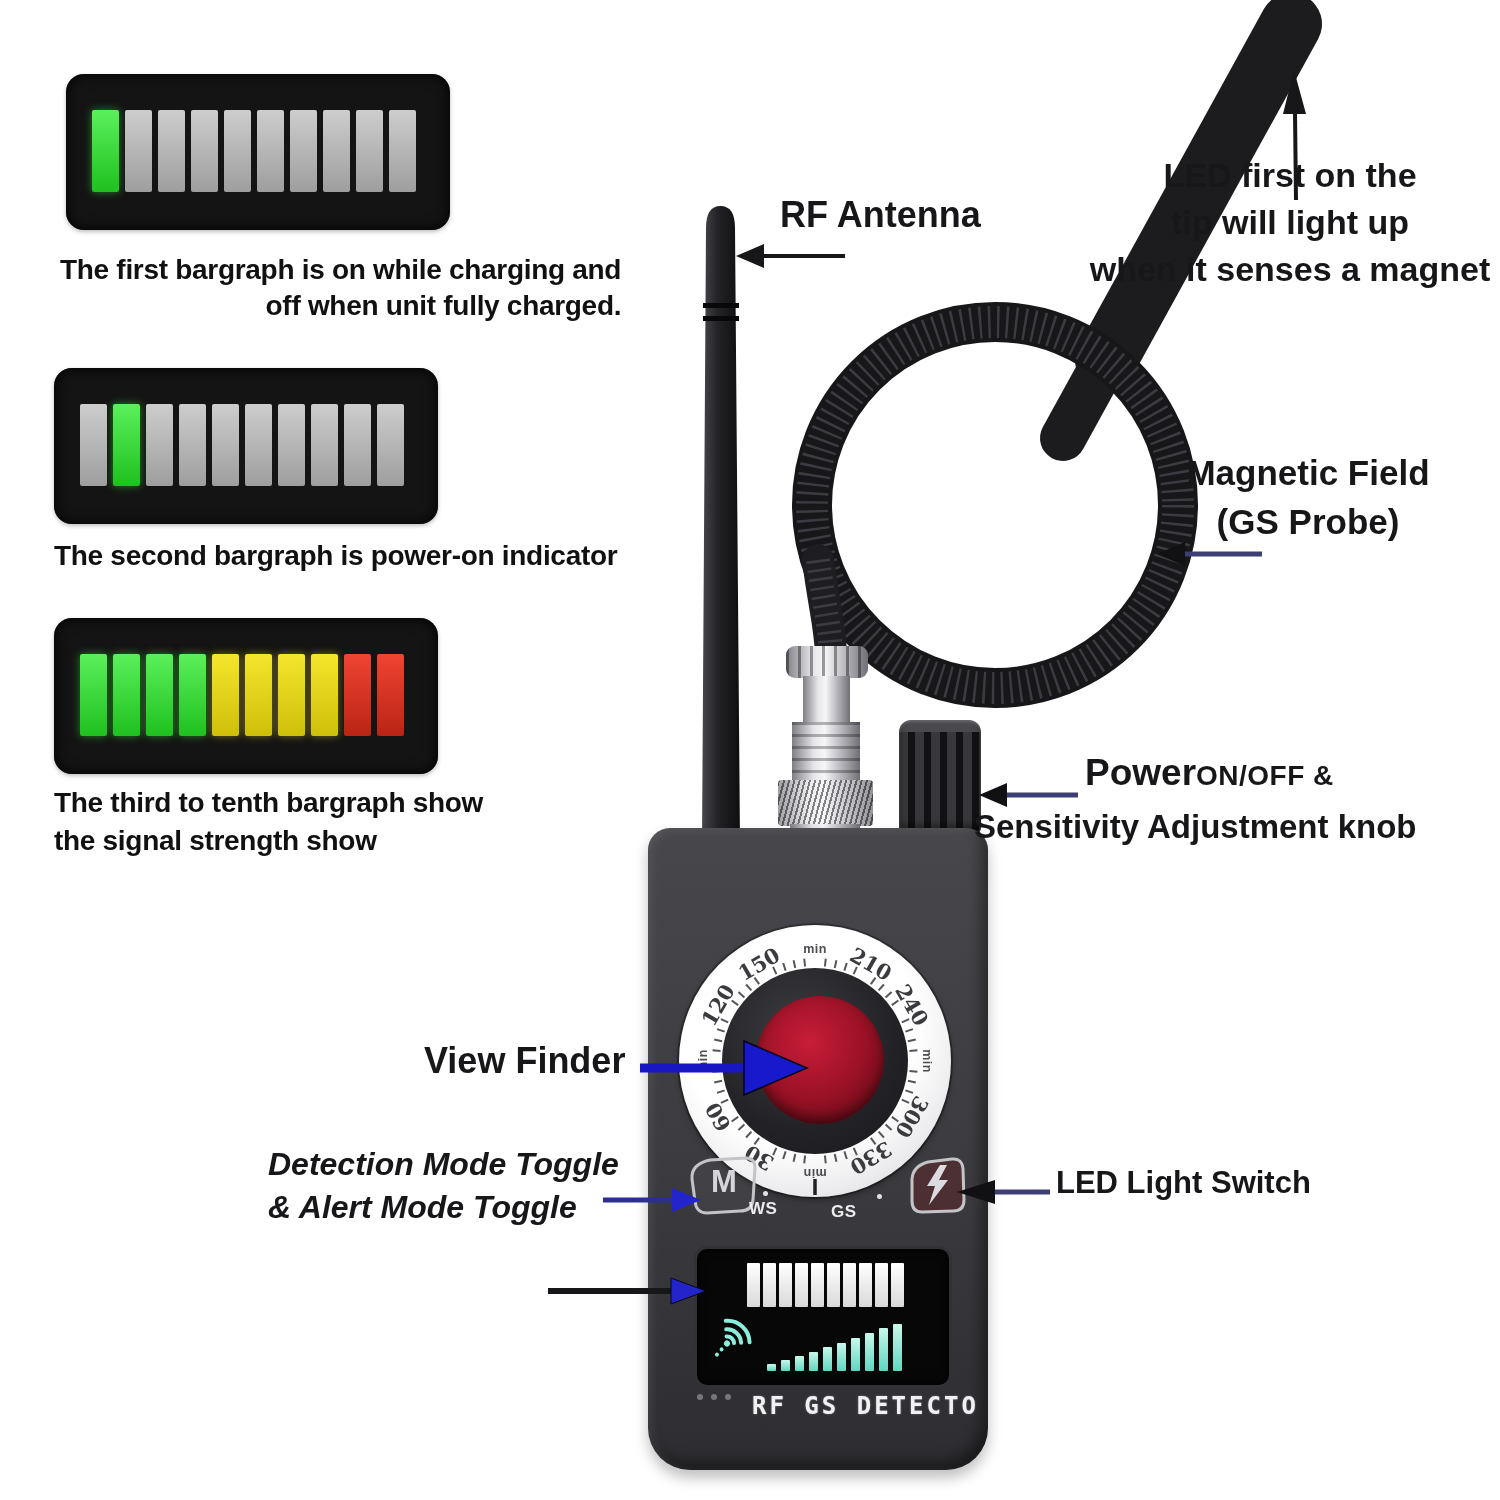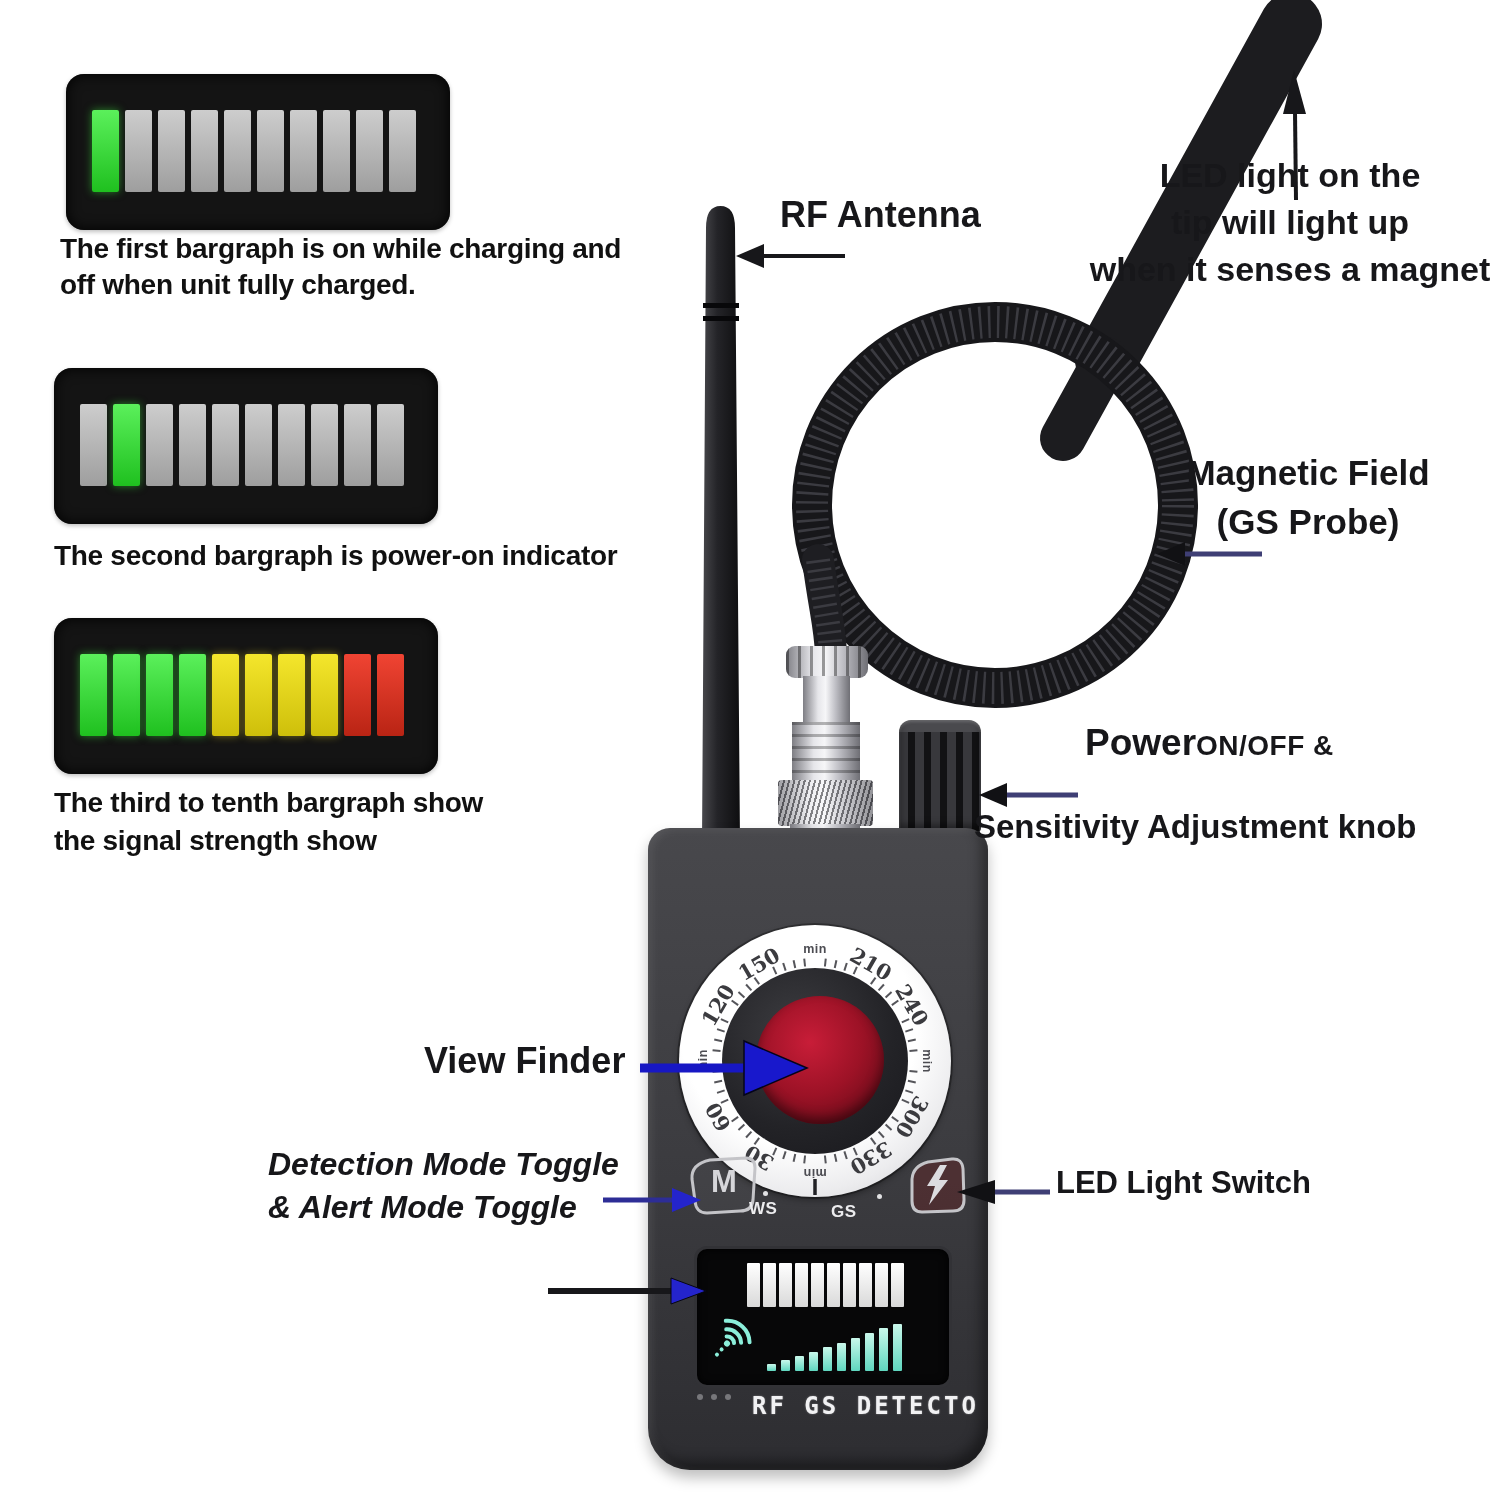--- a/index.html
+++ b/index.html
@@ -247,21 +247,21 @@
         <div class="lbar gray"></div>
         <div class="lbar gray"></div>
         <div class="lbar gray"></div>
         <div class="lbar gray"></div>
         <div class="lbar gray"></div>
         <div class="lbar gray"></div>
         <div class="lbar gray"></div>
         <div class="lbar gray"></div>
       </div>
   </div>
-  <div class="cap" style="left:60px;top:231px;">
+  <div class="cap" style="left:60px;top:252px;text-align:right;">
     <div>The first bargraph is on while charging and</div>
     <div>off when unit fully charged.</div>
   </div>
 
   <div class="panel" style="left:54px;top:368px;">
     <div class="bars">
         <div class="lbar gray"></div>
         <div class="lbar green"></div>
         <div class="lbar gray"></div>
         <div class="lbar gray"></div>
@@ -292,31 +292,31 @@
       </div>
   </div>
   <div class="cap" style="left:54px;top:784px;line-height:38px;">
     <div>The third to tenth bargraph show</div>
     <div>the signal strength show</div>
   </div>
 
   <div class="ann" style="left:780px;top:194px;font-size:36px;">RF Antenna</div>
 
   <div class="ann" style="left:1080px;top:152px;width:420px;text-align:center;font-size:34px;line-height:47px;">
-    <div>LED light on the</div>
+    <div>LED first on the</div>
     <div>tip will light up</div>
     <div>when it senses a magnet</div>
   </div>
 
   <div class="ann" style="left:1152px;top:448px;width:312px;text-align:center;font-size:35px;line-height:49px;">
     <div>Magnetic Field</div>
     <div>(GS Probe)</div>
   </div>
 
-  <div class="ann" style="left:1085px;top:722px;font-size:37px;">
+  <div class="ann" style="left:1085px;top:752px;font-size:37px;">
     <span>Power</span><span style="font-size:28px;letter-spacing:.5px;">ON/OFF &amp;</span>
   </div>
   <div class="ann" style="left:974px;top:808px;font-size:33px;">Sensitivity Adjustment knob</div>
 
   <div class="ann" style="left:424px;top:1040px;font-size:36px;">View Finder</div>
 
   <div class="ann" style="left:268px;top:1143px;font-size:32px;line-height:43px;font-style:italic;">
     <div>Detection Mode Toggle</div>
     <div>&amp; Alert Mode Toggle</div>
   </div>

